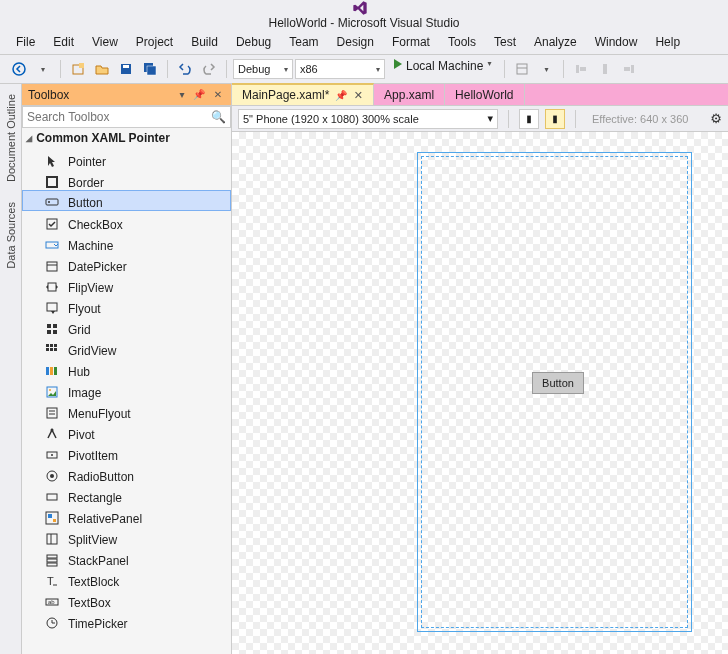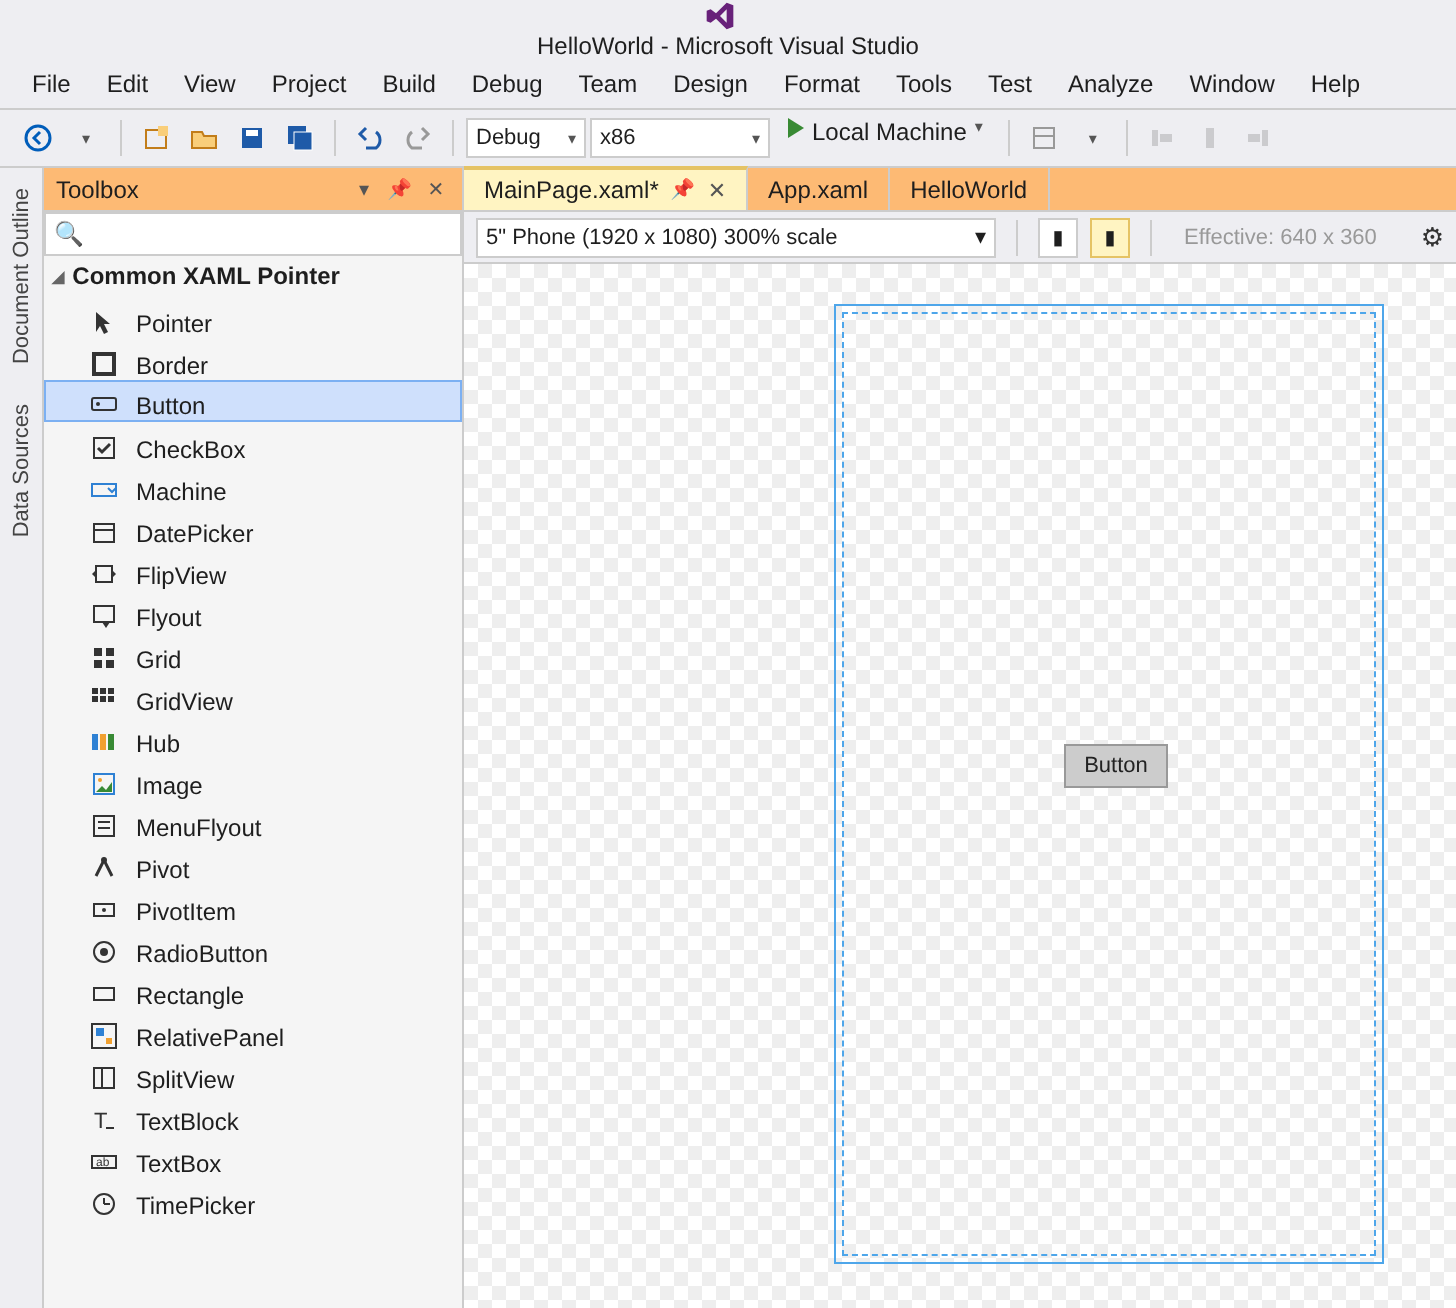--- a/index.html
+++ b/index.html
@@ -25,21 +25,21 @@
 .search-box { height:22px; border:1px solid #ccc; margin:0; display:flex; align-items:center; padding:0 4px; background:#fff;}
 .search-input { flex:1; border:none; outline:none; font-size:12px; color:#999; background:transparent;}
 .search-icon { font-size:12px; color:#555; }
 .cat-header { height:20px; display:flex; align-items:center; padding:0 4px; font-weight:bold; font-size:12px; cursor:default; background:#f5f5f5;}
 .cat-tri { font-size:8px; margin-right:4px; color:#666;}
 .tool-list { flex:1; overflow:hidden; background:#f5f5f5;}
 .tool-item { height:21px; display:flex; align-items:flex-end; padding-left:22px; gap:8px; cursor:default; font-size:12px;}
 .tool-item.selected { background:#cfe0fc; border:1px solid #7cb0f2; padding-left:21px;}
 .tool-icon { width:16px; height:16px; display:inline-flex; align-items:center; justify-content:center;}
 .designer-area { flex:1; display:flex; flex-direction:column; background:#fff;}
-.doc-tabs { height:22px; display:flex; background:#fdba74; border-bottom:1px solid #ccc;}
+.doc-tabs { height:22px; display:flex; background:#f9a8d4; border-bottom:1px solid #ccc;}
 .doc-tab { padding:0 10px; display:flex; align-items:center; gap:6px; font-size:12px; cursor:default; border-right:1px solid #ccc;}
 .doc-tab.active { background:#fff4c2; border-top:2px solid #e5c365; margin-top:-1px;}
 .tab-close { font-size:11px; color:#555;}
 .designer-toolbar { height:26px; display:flex; align-items:center; padding:0 6px; gap:6px; border-bottom:1px solid #ccc; background:#eeeef2;}
 .dev-combo { flex: 0 0 260px; height:20px; border:1px solid #ccc; background:#fff; font-size:11px; padding:0 4px; display:flex; align-items:center; justify-content:space-between;}
 .snap-btn { width:20px; height:20px; border:1px solid #ccc; display:inline-flex; align-items:center; justify-content:center; font-size:10px; background:#fff;}
 .snap-btn.active { background:#fff4c2; border-color:#e5c365;}
 .effective { font-size:11px; color:#999; margin-left:6px;}
 .gear { margin-left:auto; font-size:13px; color:#333; cursor:default;}
 .canvas-wrap { flex:1; position:relative; overflow:hidden;
@@ -181,20 +181,21 @@
   <div class="toolbox">
     <div class="panel-header">
       <span>Toolbox</span>
       <span class="panel-header-icons">
         <span class="ph-icon">▾</span>
         <span class="ph-icon">📌</span>
         <span class="ph-icon">✕</span>
       </span>
     </div>
     <div class="search-box">
+      <input class="search-input" placeholder="Search Toolbox" style="">
       <span class="search-icon">🔍</span>
     </div>
     <div class="cat-header">
       <span class="cat-tri">◢</span>
       <span>Common XAML Pointer</span>
     </div>
     <div class="tool-list" id="tool-list">
         <div class="tool-item">
           <span class="tool-icon">
             <svg width="14" height="14">
@@ -369,20 +370,30 @@
             <svg width="14" height="14">
               <rect x="2" y="2" width="10" height="10" fill="none" stroke="#333"></rect>
               <line x1="6" y1="2" x2="6" y2="12" stroke="#333"></line>
             </svg>
           </span>
           <span>SplitView</span>
         </div>
         <div class="tool-item">
           <span class="tool-icon">
             <svg width="14" height="14">
+              <rect x="2" y="2" width="10" height="3" fill="none" stroke="#333"></rect>
+              <rect x="2" y="6" width="10" height="3" fill="none" stroke="#333"></rect>
+              <rect x="2" y="10" width="10" height="3" fill="none" stroke="#333"></rect>
+            </svg>
+          </span>
+          <span>StackPanel</span>
+        </div>
+        <div class="tool-item">
+          <span class="tool-icon">
+            <svg width="14" height="14">
               <text x="2" y="11" font-size="11" font-family="serif" fill="#333">T</text>
               <line x1="8" y1="11" x2="12" y2="11" stroke="#333"></line>
             </svg>
           </span>
           <span>TextBlock</span>
         </div>
         <div class="tool-item">
           <span class="tool-icon">
             <svg width="14" height="14">
               <rect x="1" y="4" width="12" height="6" fill="none" stroke="#333"></rect>

